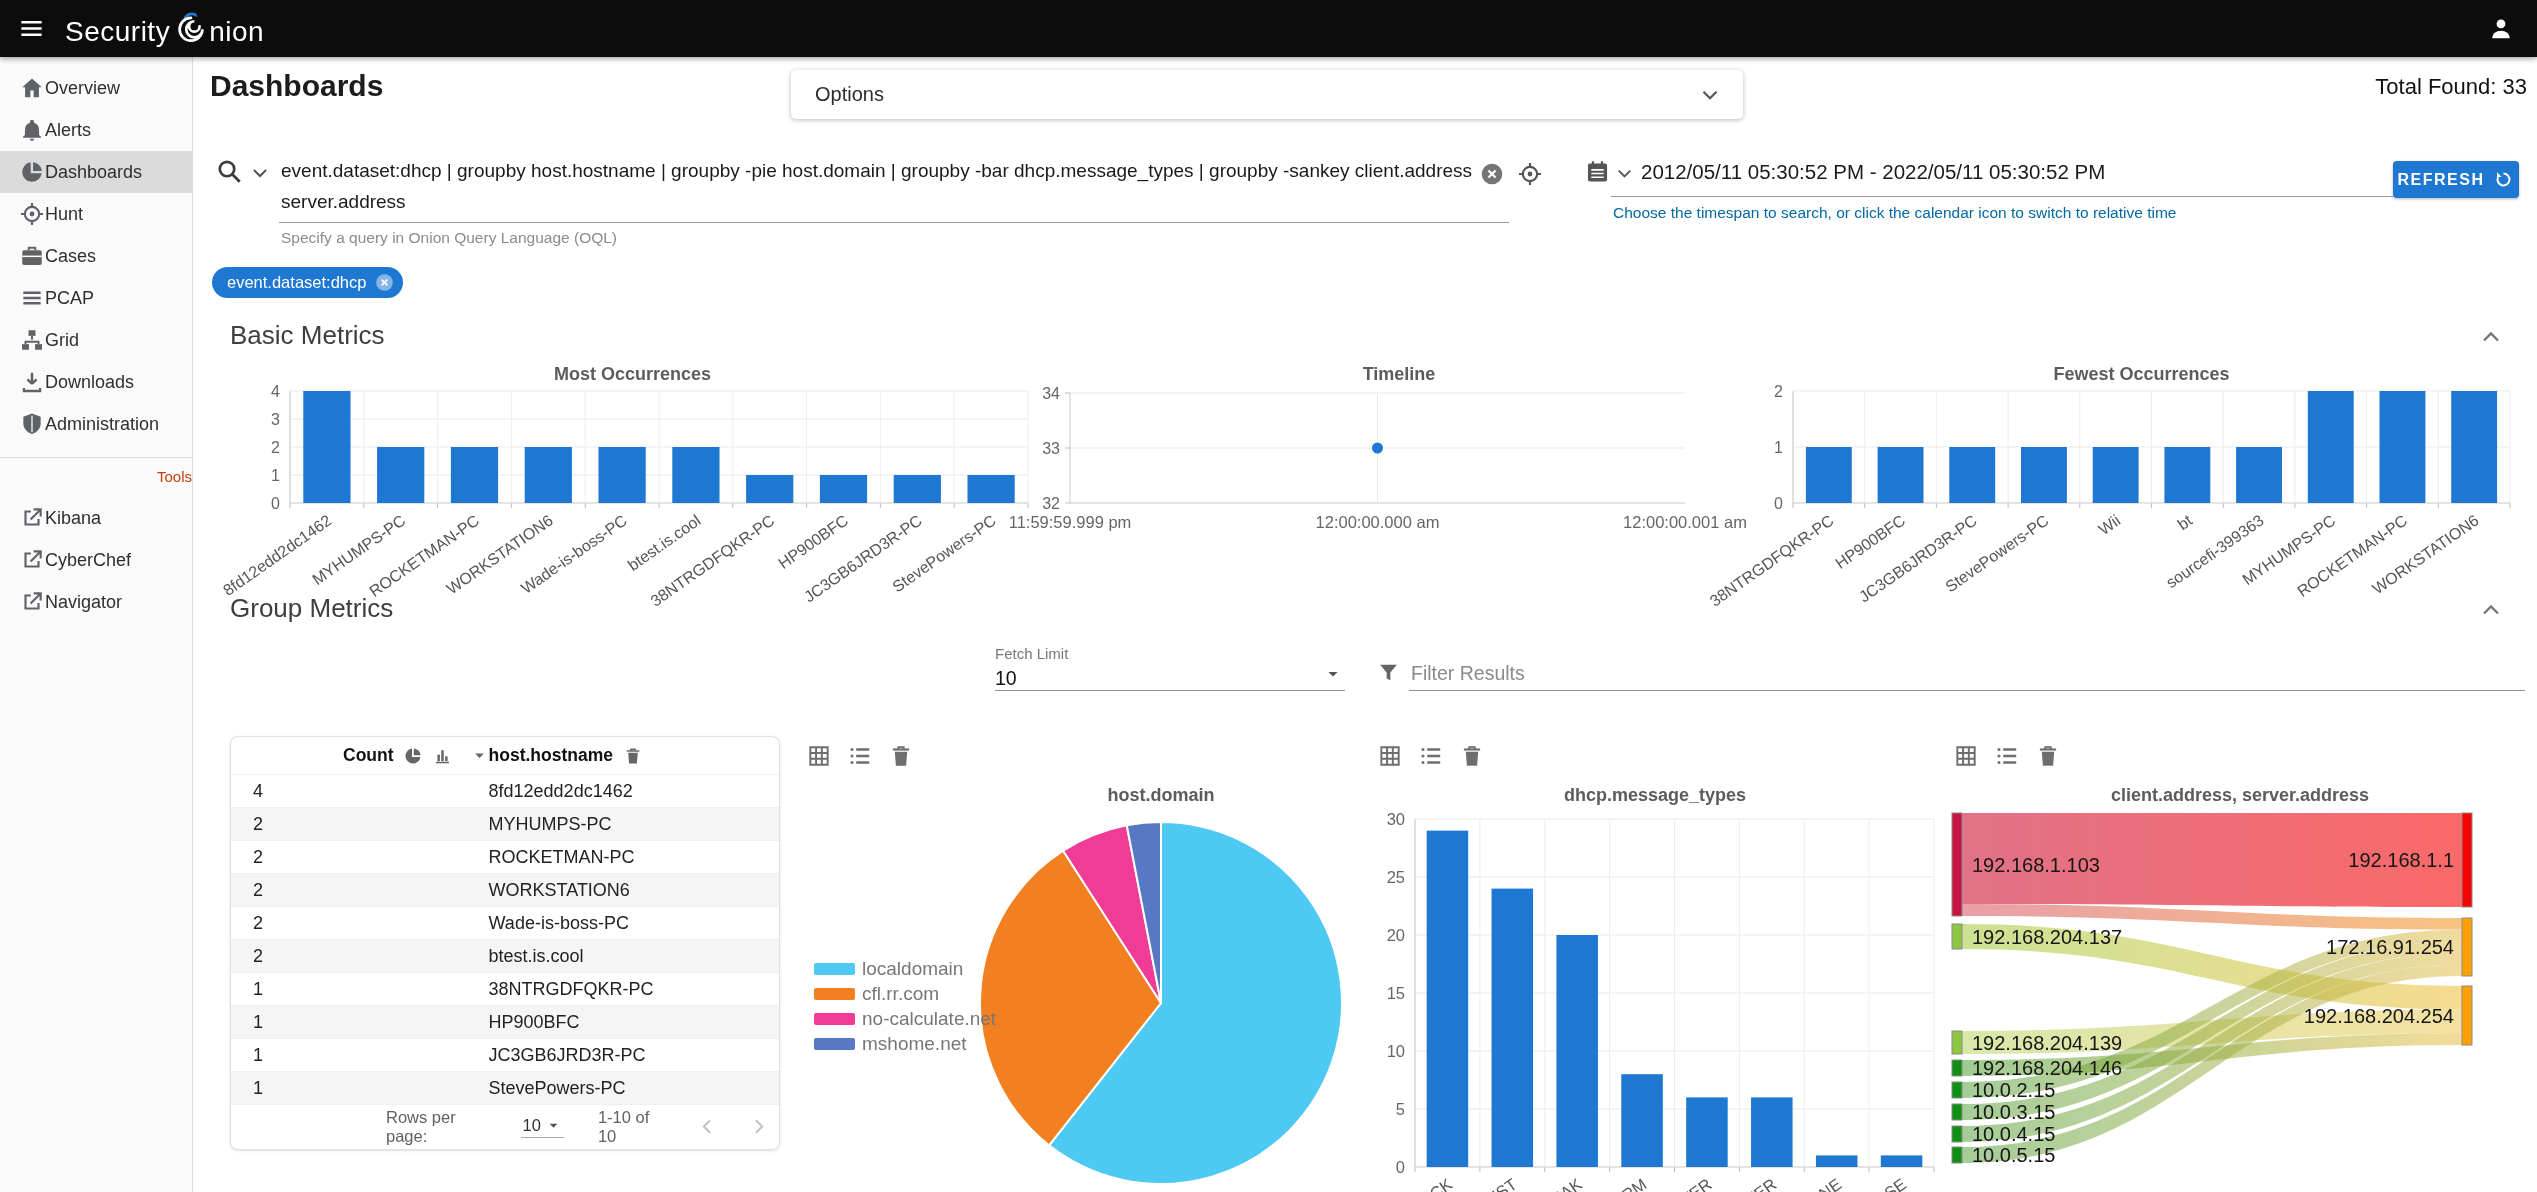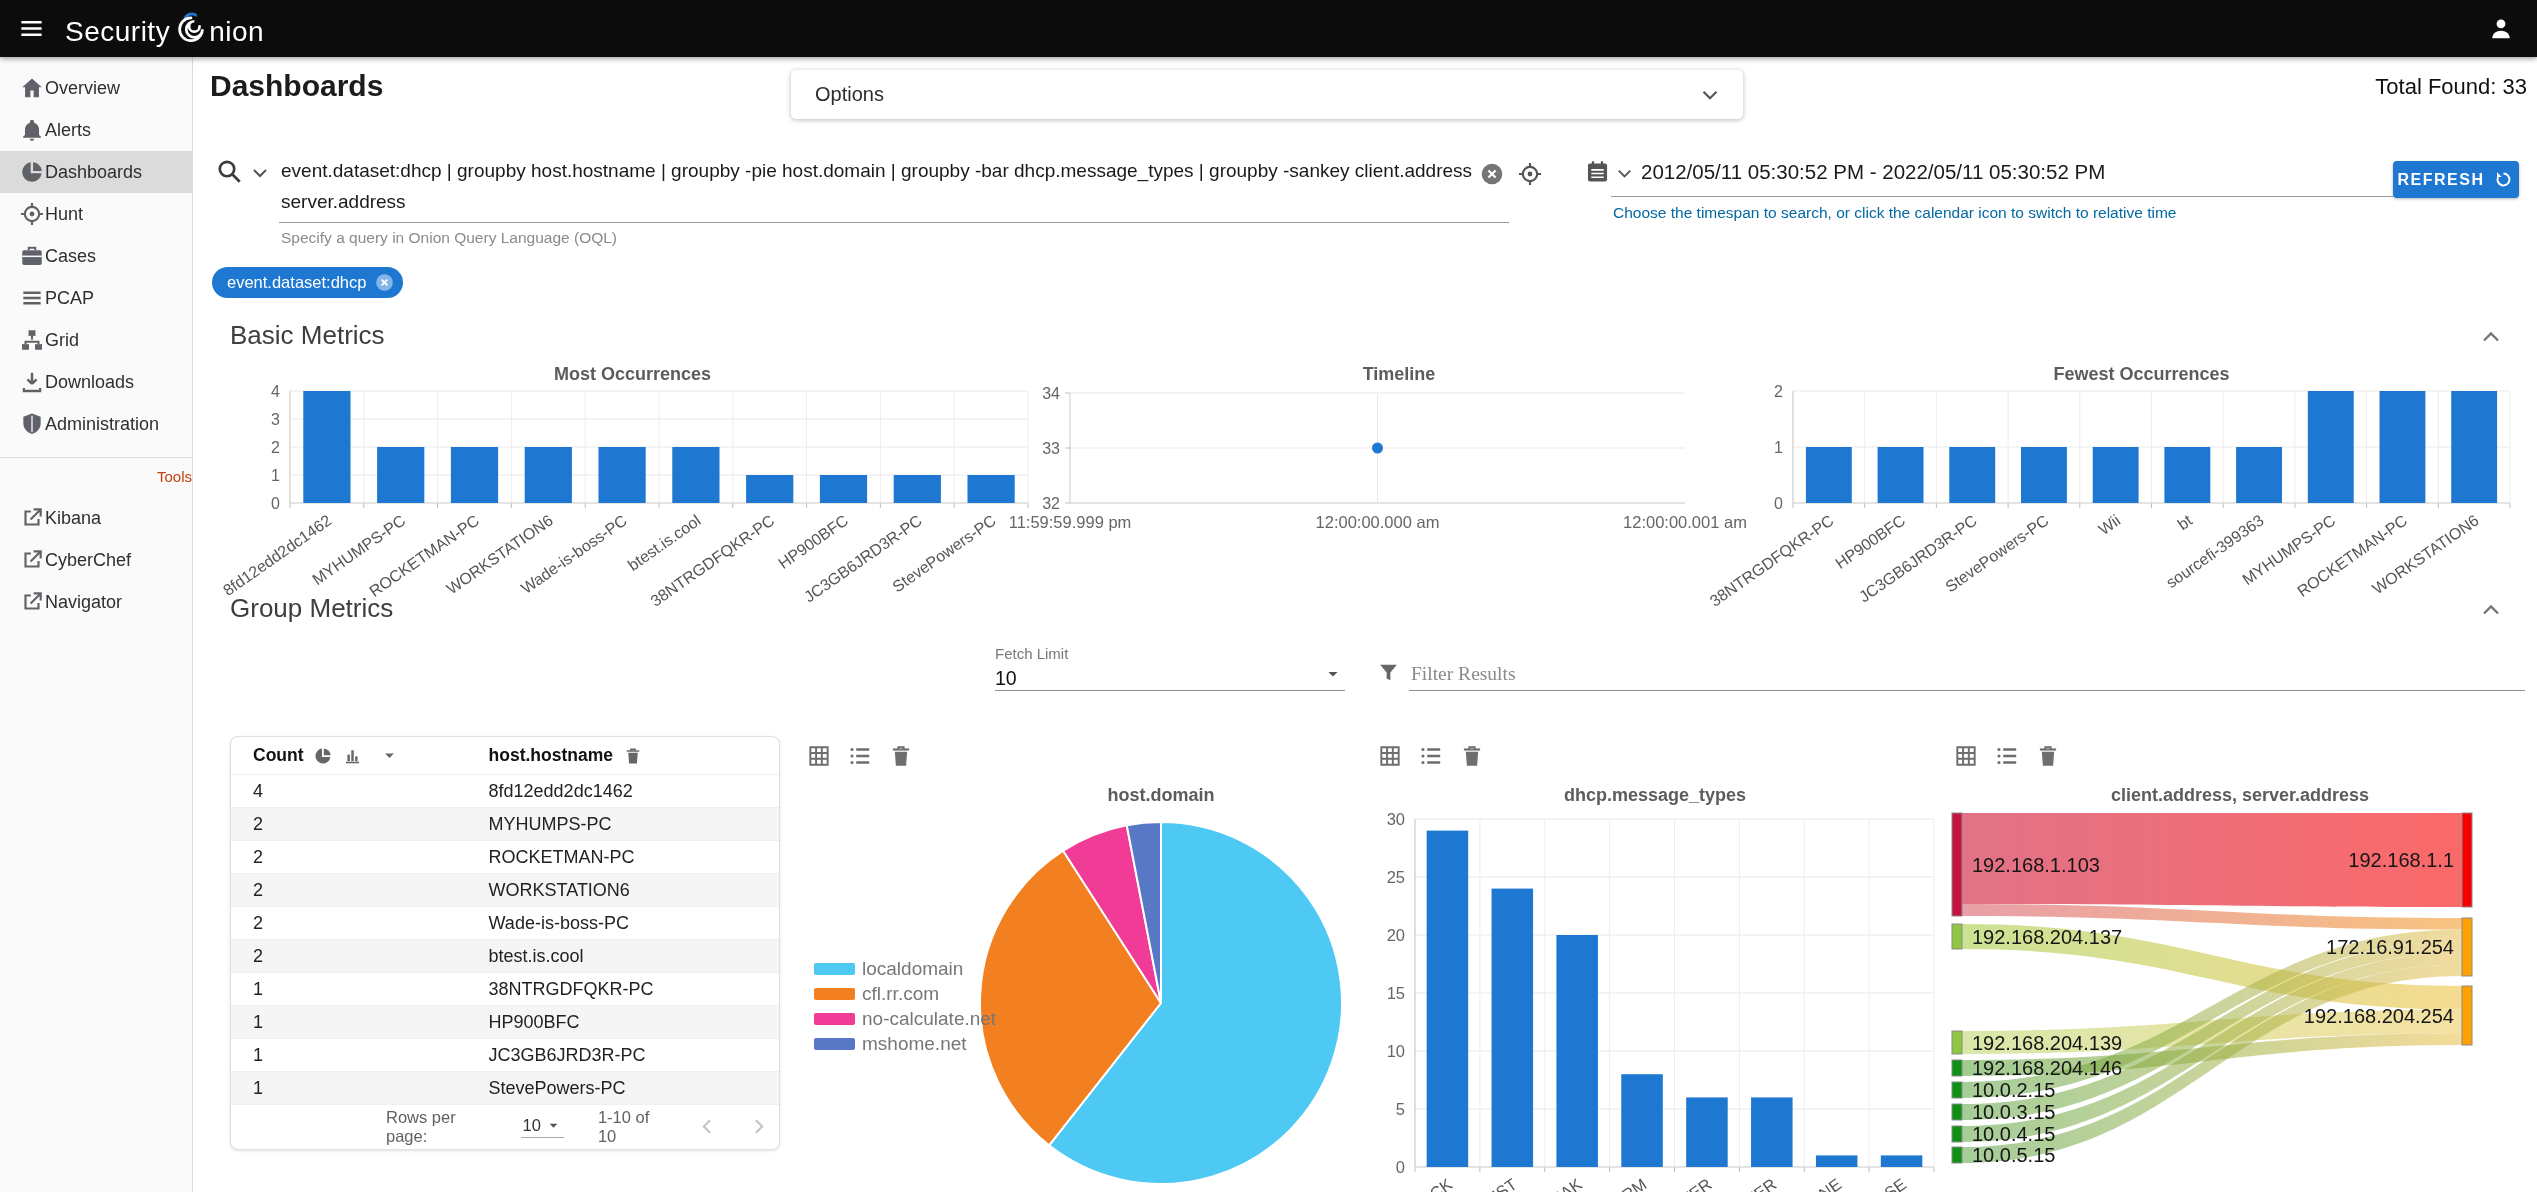--- a/index.html
+++ b/index.html
@@ -53,27 +53,27 @@
   .sec-chev{left:2284px;color:#757575;cursor:pointer;}
 
   .c-title{position:absolute;font-size:18px;font-weight:bold;color:#5c5c5c;text-align:center;}
 
   
   .fetch{left:802px;top:588px;width:350px;height:46px;border-bottom:1px solid #8f8f8f;cursor:pointer;}
   .fetch .lbl{font-size:15px;color:#777;}
   .fetch .val{font-size:19.5px;color:#111;margin-top:5px;}
   .fetch .ic{position:absolute;right:2px;bottom:6px;color:#555;}
   .funnel{left:1183px;top:603px;color:#666;}
-  .filter-input{left:1216px;top:600px;width:1116px;height:34px;border:none;border-bottom:1px solid #8f8f8f;font-family:Liberation Serif, serif;font-size:19.5px;color:#222;outline:none;background:transparent;}
+  .filter-input{left:1216px;top:600px;width:1116px;height:34px;border:none;border-bottom:1px solid #8f8f8f;font-family:Liberation Sans, sans-serif;font-size:19.5px;color:#222;outline:none;background:transparent;}
   .filter-input::placeholder{color:#8a8a8a;}
 
   
   .tcard{left:37px;top:679px;width:550px;height:414px;border:1px solid #E0E0E0;border-radius:8px;background:#fff;box-shadow:0 1px 3px rgba(0,0,0,.12);overflow:hidden;}
   .thead{height:37px;display:flex;align-items:center;font-size:17.5px;font-weight:bold;color:#111;}
-  .th-count{width:47%;padding-left:22px;display:flex;align-items:center;gap:9px;}
+  .th-count{width:47%;padding-left:22px;display:flex;align-items:center;gap:9px;justify-content:flex-end;}
   .th-count .ic{color:#666;cursor:pointer;}
   .th-host{display:flex;align-items:center;gap:10px;}
   .th-host .ic{color:#666;cursor:pointer;}
   .trow{height:33px;display:flex;align-items:center;font-size:18px;color:#222;border-top:1px solid #F0F0F0;}
   .trow:nth-child(even){background:#F5F5F5;}
   .td-count{width:47%;padding-left:22px;}
   .tfoot{height:44px;display:flex;align-items:center;font-size:16.5px;color:#616161;border-top:1px solid #F0F0F0;padding-right:8px;}
   .tfoot .rpp-val{margin-left:24px;color:#333;border-bottom:1px solid #aaa;padding:0 2px 2px 2px;display:flex;align-items:center;gap:4px;cursor:pointer;}
   .tfoot .range{margin-left:34px;}
   .tfoot .pg{margin-left:26px;color:#C2C2C2;cursor:default;}

